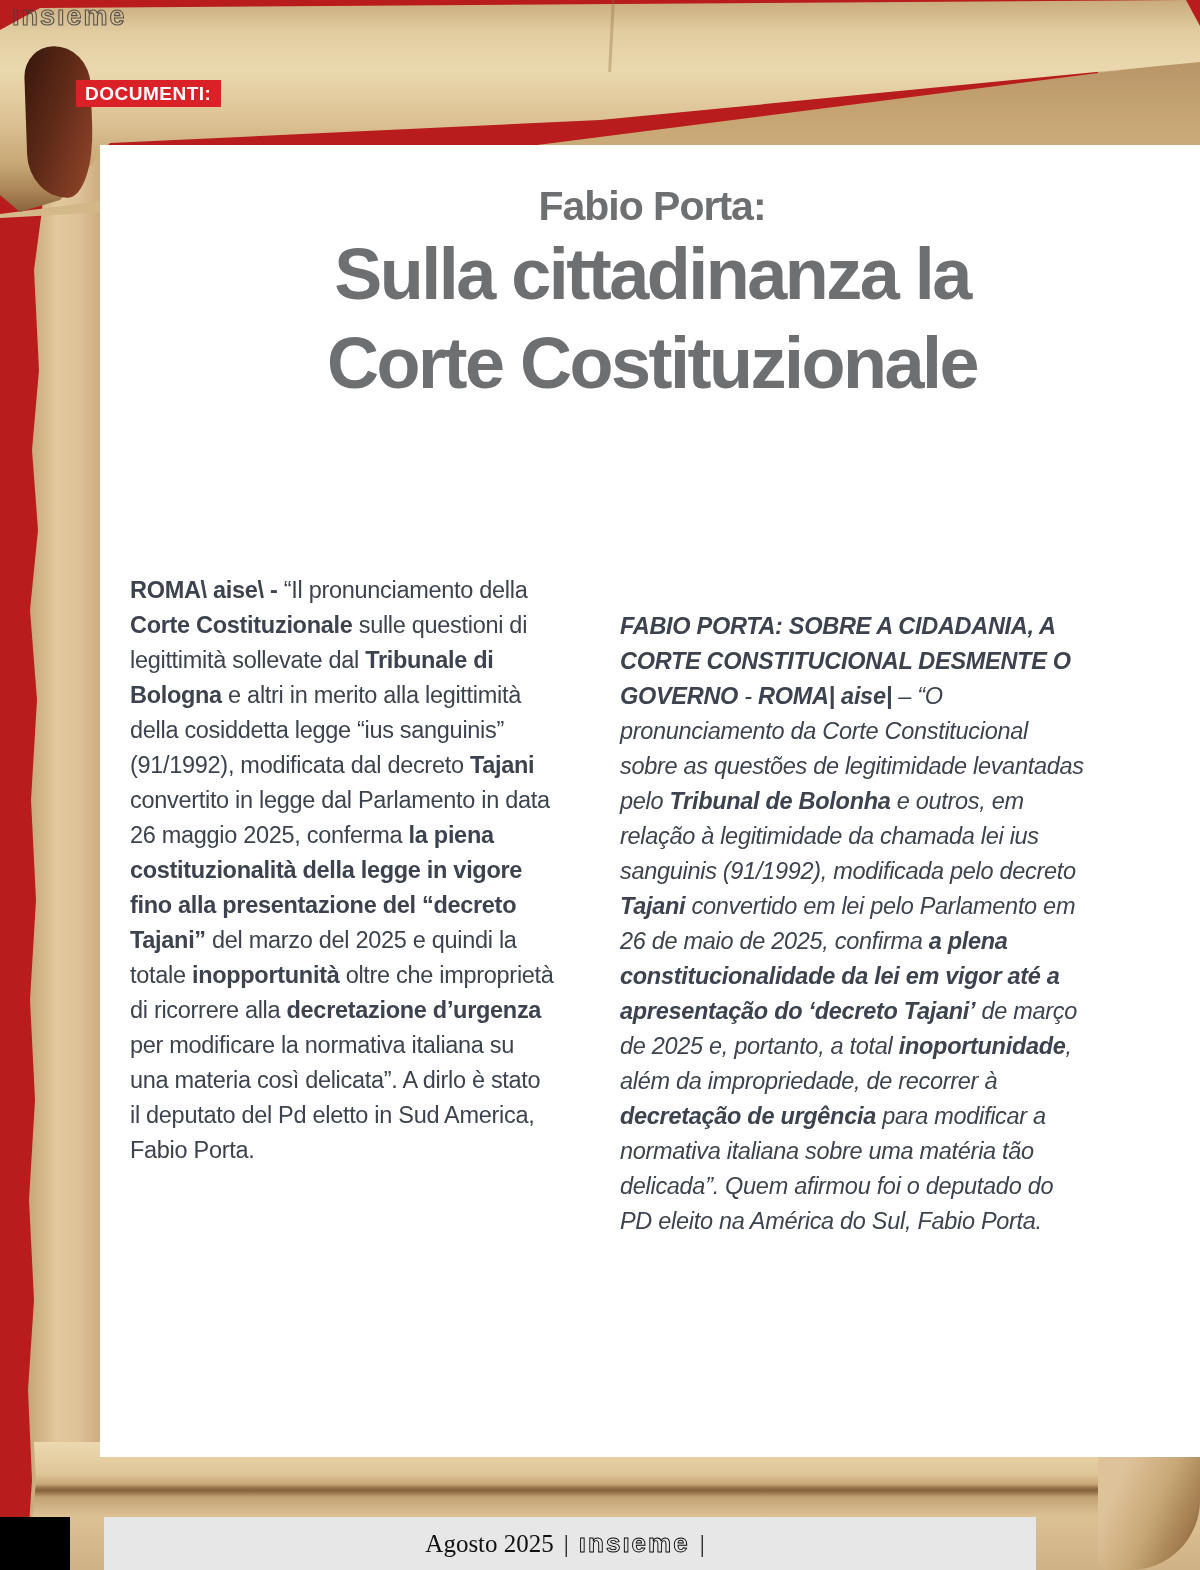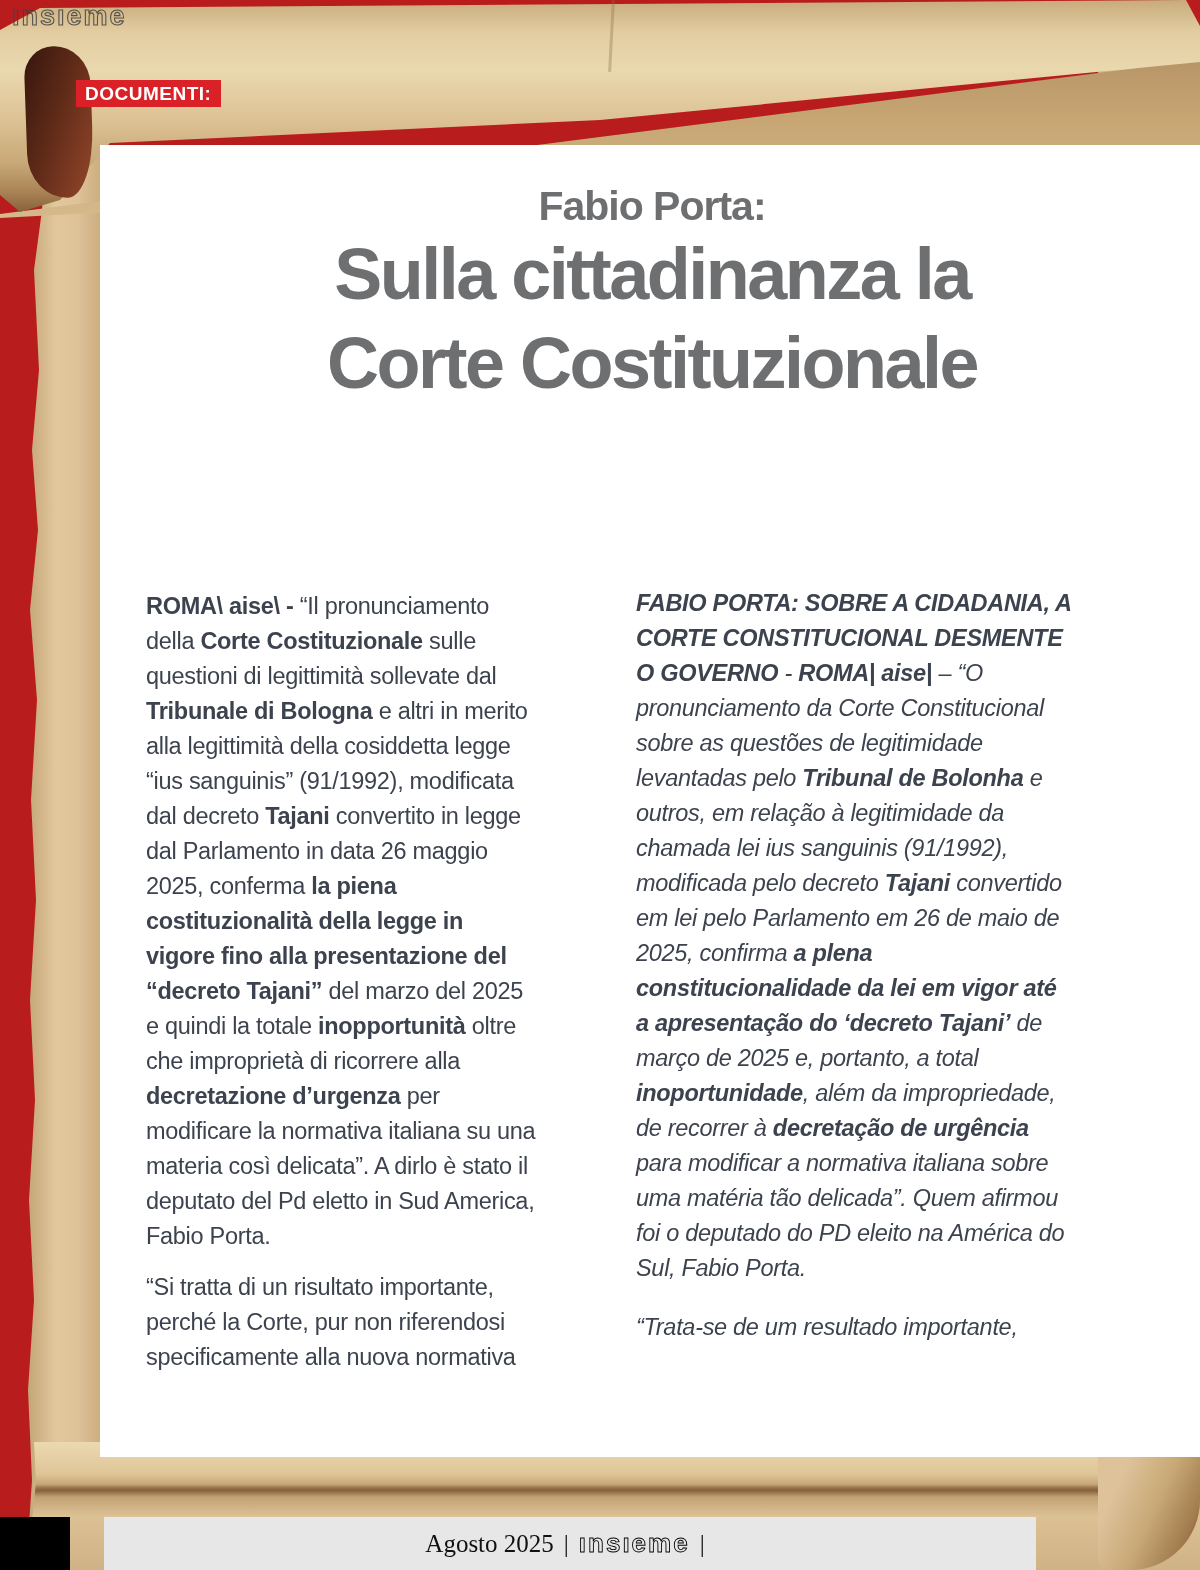--- a/index.html
+++ b/index.html
@@ -67,24 +67,24 @@
     color:var(--title-gray);
   }
   .headline{
     font-size:72px;font-weight:700;line-height:89px;
     letter-spacing:-2.5px;color:var(--title-gray);
   }
   .col{
     position:absolute;text-align:left;color:var(--body-text);
     font-size:23.5px;line-height:35px;letter-spacing:-0.3px;
   }
-  .col p{margin:16px;}
+  .col p{margin:0;}
   .col strong{font-weight:700;color:var(--body-text);}
   .col-it{left:30px;top:428px;width:424px;}
-  .col-pt{left:520px;top:425px;width:470px;font-style:italic;}
+  .col-pt{left:520px;top:464px;width:470px;font-style:italic;}
   .col-pt p + p{margin-top:24px;}
   
   .badge{
     position:absolute;left:76px;top:80px;height:27px;z-index:6;
     background:var(--accent-red);color:#ffffff;font-weight:700;font-size:19px;
     line-height:27px;padding:0 10px 8px 9px;letter-spacing:.5px;
   }
   .brand-watermark{
     position:absolute;left:12px;top:1px;z-index:6;
     font-size:27px;font-weight:700;letter-spacing:2px;
@@ -122,25 +122,23 @@
   <div class="badge">DOCUMENTI:</div>
 
   <div class="page-box">
     <div class="kicker">Fabio Porta:</div>
     <div class="headline">
       <div>Sulla cittadinanza la</div>
       <div>Corte Costituzionale</div>
     </div>
     <div class="col col-it">
         <p><strong>ROMA\ aise\ - </strong><span>“Il pronunciamento della </span><strong>Corte Costituzionale</strong><span> sulle questioni di legittimità sollevate dal </span><strong>Tribunale di Bologna</strong><span> e altri in merito alla legittimità della cosiddetta legge “ius sanguinis” (91/1992), modificata dal decreto </span><strong>Tajani</strong><span> convertito in legge dal Parlamento in data 26 maggio 2025, conferma </span><strong>la piena costituzionalità della legge in vigore fino alla presentazione del “decreto Tajani”</strong><span> del marzo del 2025 e quindi la totale </span><strong>inopportunità</strong><span> oltre che improprietà di ricorrere alla </span><strong>decretazione d’urgenza</strong><span> per modificare la normativa italiana su una materia così delicata”. A dirlo è stato il deputato del Pd eletto in Sud America, Fabio Porta.</span></p>
-        <p><span>“Si tratta di un risultato importante, perché la Corte, pur non riferendosi specificamente alla nuova normativa</span></p>
       </div>
     <div class="col col-pt">
         <p><strong>FABIO PORTA: SOBRE A CIDADANIA, A CORTE CONSTITUCIONAL DESMENTE O GOVERNO</strong><span> - </span><strong>ROMA| aise|</strong><span> – “O pronunciamento da Corte Constitucional sobre as questões de legitimidade levantadas pelo </span><strong>Tribunal de Bolonha</strong><span> e outros, em relação à legitimidade da chamada lei ius sanguinis (91/1992), modificada pelo decreto </span><strong>Tajani</strong><span> convertido em lei pelo Parlamento em 26 de maio de 2025, confirma </span><strong>a plena constitucionalidade da lei em vigor até a apresentação do ‘decreto Tajani’</strong><span> de março de 2025 e, portanto, a total </span><strong>inoportunidade</strong><span>, além da impropriedade, de recorrer à </span><strong>decretação de urgência</strong><span> para modificar a normativa italiana sobre uma matéria tão delicada”. Quem afirmou foi o deputado do PD eleito na América do Sul, Fabio Porta.</span></p>
-        <p><span>“Trata-se de um resultado importante,</span></p>
       </div>
   </div>
 
   <div class="footer-black"></div>
   <div class="footer-bar">
     <span>Agosto 2025</span>
     <span class="sep">|</span>
     <span class="footer-brand">ınsıeme</span>
     <span class="sep">|</span>
   </div>

